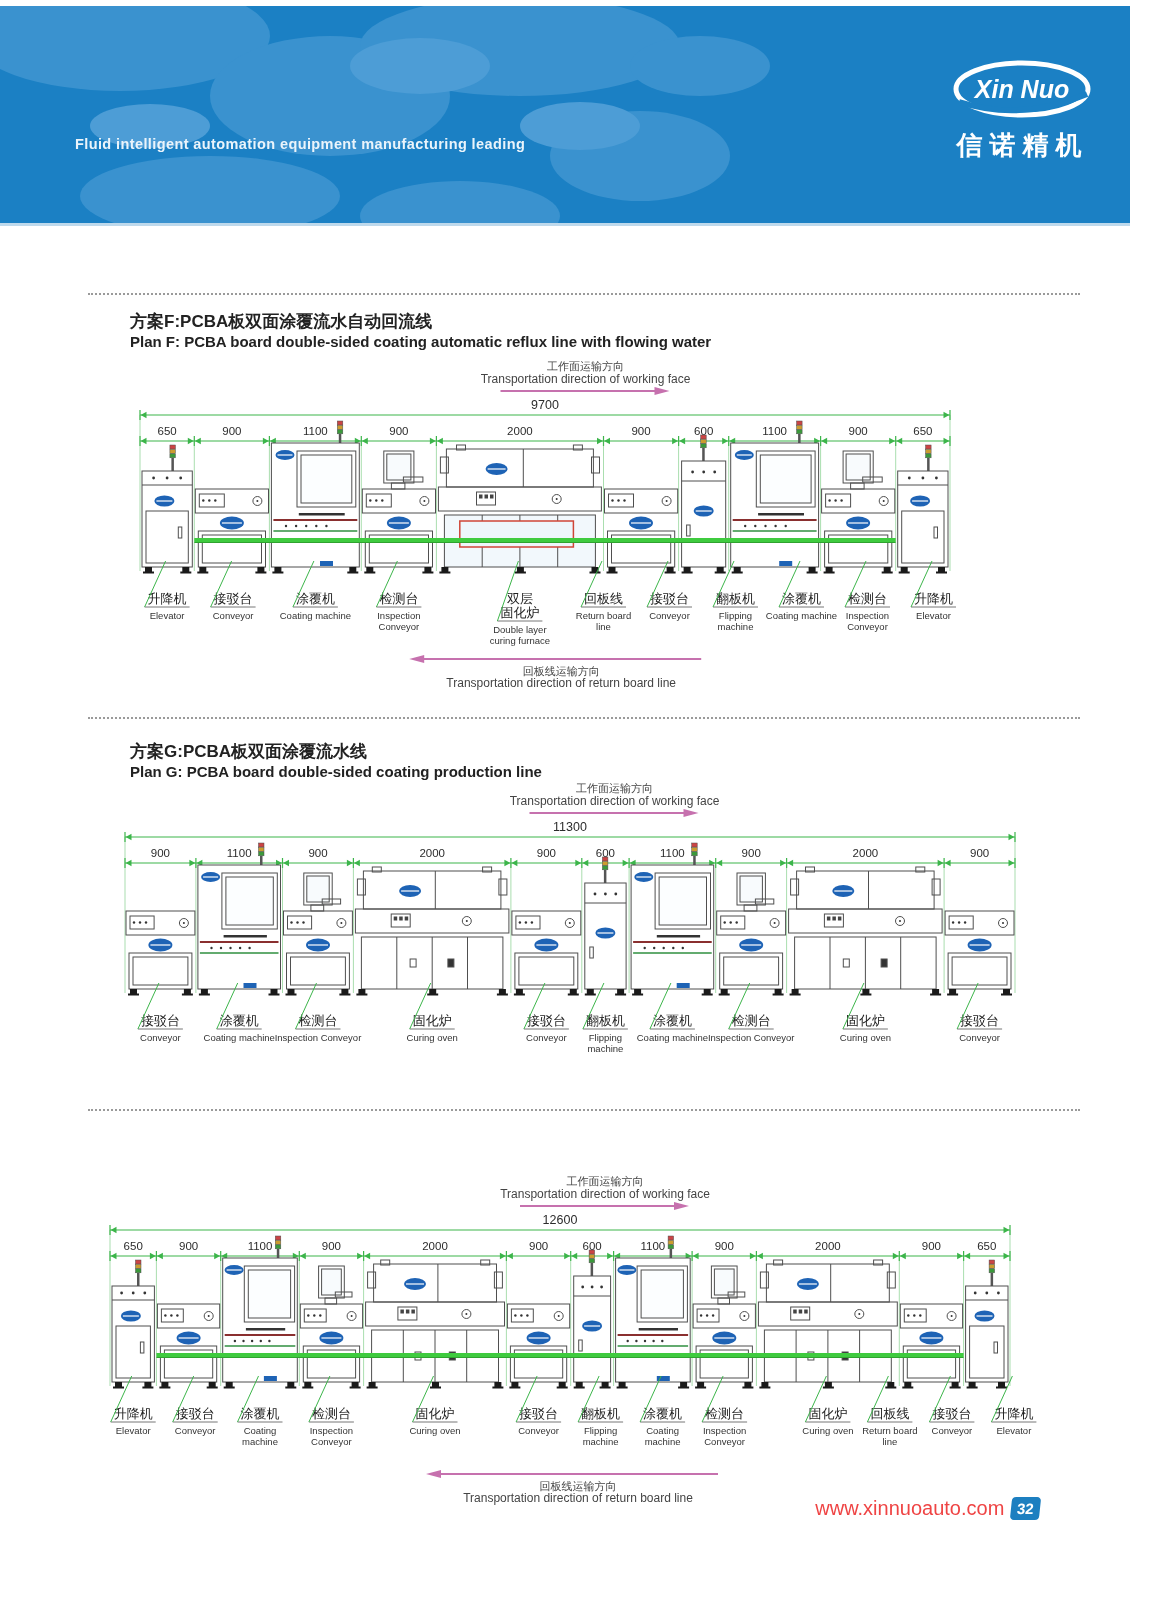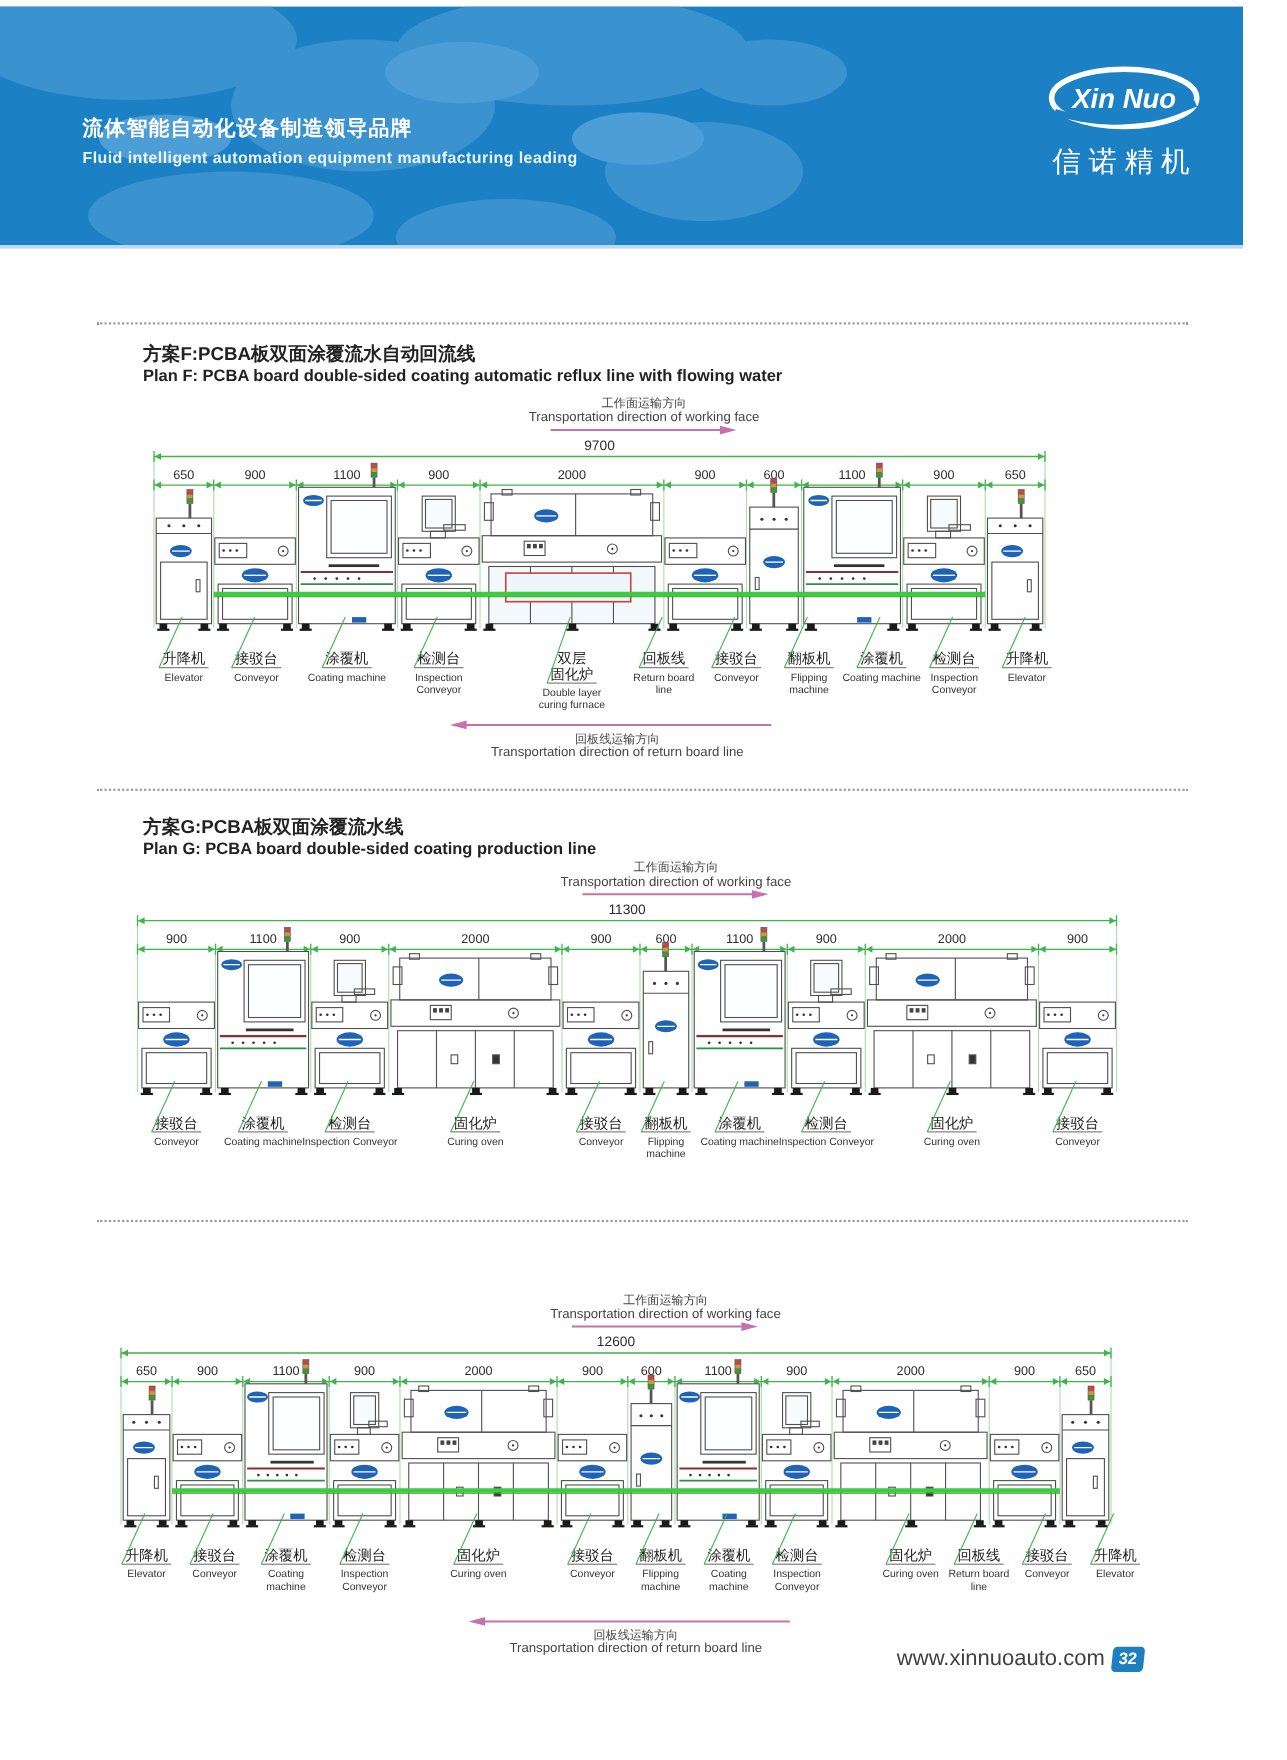--- a/index.html
+++ b/index.html
@@ -4,31 +4,31 @@
 <style>
   html,body{margin:0;padding:0;background:#e8e8e8;}
   .page{position:relative;width:1170px;height:1600px;background:#ffffff;margin:0 auto;
         font-family:"Liberation Sans",sans-serif;overflow:hidden;}
   
   .header{position:absolute;top:6px;left:0;width:1130px;height:217px;background:#1b80c4;overflow:hidden;}
   .header-strip{position:absolute;top:223px;left:0;width:1130px;height:3px;background:#bed9ec;}
   .slogan-zh{position:absolute;left:75px;top:98px;color:#fff;font-size:19px;font-weight:bold;letter-spacing:1px;}
   .slogan-en{position:absolute;left:75px;top:130px;color:#eaf4fb;font-size:14.5px;letter-spacing:.4px;font-weight:bold;}
   .logo-box{position:absolute;left:945px;top:52px;width:155px;text-align:center;}
-  .logo-cn{color:#fff;font-size:26px;font-weight:normal;letter-spacing:7px;margin-top:4px;}
+  .logo-cn{color:#fff;font-size:26px;font-weight:bold;letter-spacing:7px;margin-top:4px;}
   
   .dotsep{position:absolute;left:88px;width:992px;border-top:2px dotted #9a9a9a;height:0;}
   
   .plan-title{position:absolute;left:130px;color:#222;}
   .plan-title .zh{font-size:17px;font-weight:bold;line-height:20px;}
   .plan-title .en{font-size:15px;font-weight:bold;line-height:19px;}
   .plansvg{position:absolute;left:0;}
   
   .footer{position:absolute;top:1497px;left:600px;width:440px;text-align:right;white-space:nowrap;}
-  .site{color:#404040;font-size:20px;vertical-align:middle;}
+  .site{color:#ef4444;font-size:20px;vertical-align:middle;}
   .pagebadge{display:inline-block;margin-left:7px;background:#1d7fc0;color:#fff;font-size:15px;font-weight:bold;
              padding:3px 6px;border-radius:4px;transform:skewX(-6deg);vertical-align:middle;}
 </style>
 </head>
 <body>
 
 <div class="page">
 
   <div class="header">
     <svg width="1130" height="217">
@@ -40,21 +40,20 @@
         <ellipse cx="210" cy="190" rx="130" ry="40"></ellipse>
         <ellipse cx="460" cy="210" rx="100" ry="35"></ellipse>
         <ellipse cx="700" cy="60" rx="70" ry="30"></ellipse>
       </g>
       <g fill="#4d9dd6">
         <ellipse cx="420" cy="60" rx="70" ry="28"></ellipse>
         <ellipse cx="580" cy="120" rx="60" ry="24"></ellipse>
         <ellipse cx="150" cy="120" rx="60" ry="22"></ellipse>
       </g>
     </svg>
-    <div class="slogan-zh">流体智能自动化设备制造领导品牌</div>
     <div class="slogan-en">Fluid intelligent automation equipment manufacturing leading</div>
     <div class="logo-box">
       <svg width="155" height="62">
         <ellipse cx="77" cy="31" rx="66" ry="26" fill="none" stroke="#ffffff" stroke-width="5"></ellipse>
         <path d="M 14,44 Q 77,64 142,36" fill="none" stroke="#1b80c4" stroke-width="6"></path>
         <text x="77" y="40" text-anchor="middle" fill="#ffffff" font-size="25" font-style="italic" font-weight="bold">Xin Nuo</text>
       </svg>
       <div class="logo-cn">信诺精机</div>
     </div>
   </div>

